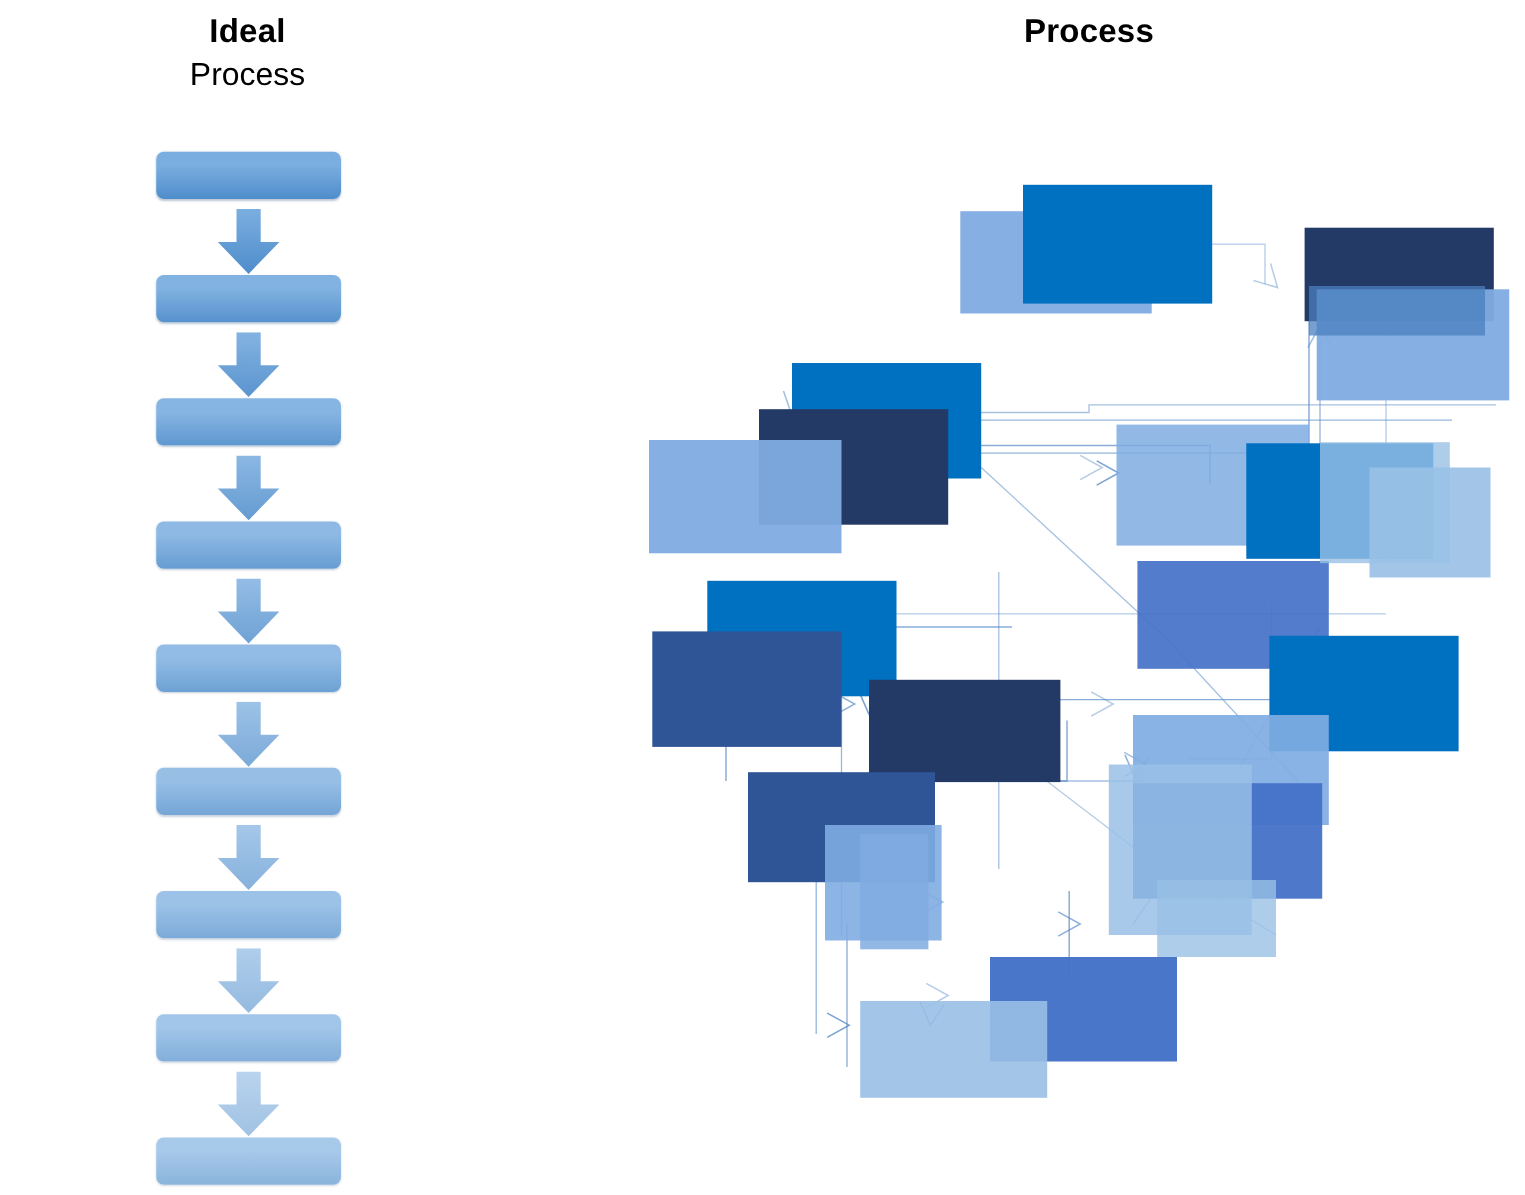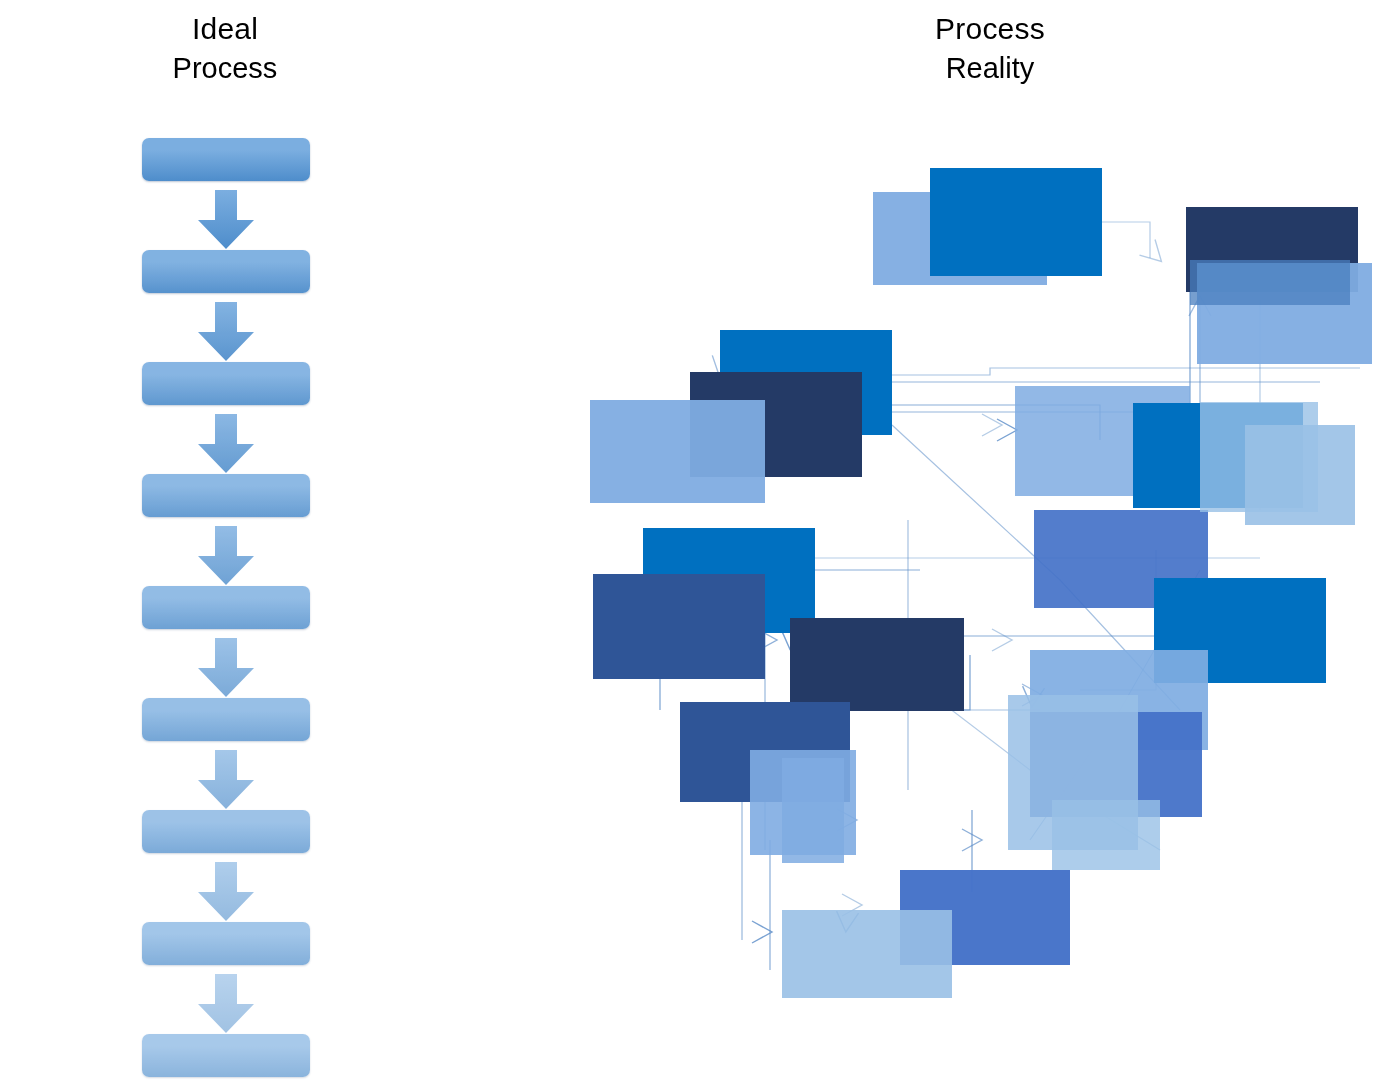--- a/index.html
+++ b/index.html
@@ -3,21 +3,21 @@
 <meta charset="utf-8">
 <style>
   html,body{margin:0;padding:0;background:#ffffff;}
   body{width:1386px;height:1086px;position:relative;overflow:hidden;
        font-family:"Liberation Sans","DejaVu Sans",sans-serif;color:#000;}
 
   .canvas{position:absolute;left:0;top:0;width:1386px;height:1086px;}
 
   
   .title-block{position:absolute;text-align:center;line-height:1.0;}
-  .title-bold{font-size:30px;font-weight:normal;letter-spacing:.2px;display:block;margin:0;padding:0;}
+  .title-bold{font-size:30px;font-weight:bold;letter-spacing:.2px;display:block;margin:0;padding:0;}
   .title-sub{font-size:29px;font-weight:normal;display:block;margin-top:10px;}
 
   #title-ideal{left:75px;top:14px;width:300px;}
   #title-reality{left:840px;top:14px;width:300px;}
 
   
   #ideal-flow{position:absolute;left:0;top:0;width:460px;height:1086px;}
   .ideal-box{position:absolute;left:142px;width:168px;height:43px;border-radius:7px;
              box-shadow:0 1px 2px rgba(60,90,130,.35);}
   .ideal-arrow{position:absolute;left:197px;width:58px;height:60px;}
@@ -33,21 +33,20 @@
 
 <div class="canvas">
 
   <div class="title-block" id="title-ideal">
     <span class="title-bold">Ideal</span>
     <span class="title-sub">Process</span>
   </div>
 
   <div class="title-block" id="title-reality">
     <span class="title-bold">Process</span>
-    <span class="title-sub">Reality</span>
   </div>
 
   <div id="ideal-flow">
       <div class="ideal-box" style="top: 138px; opacity: 1; background: linear-gradient(rgb(123, 174, 224) 0%, rgb(123, 174, 224) 28%, rgb(78, 141, 203) 100%);"></div>
       <div class="ideal-box" style="top: 250px; opacity: 0.95; background: linear-gradient(rgb(123, 174, 224) 0%, rgb(123, 174, 224) 28%, rgb(78, 141, 203) 100%);"></div>
       <div class="ideal-box" style="top: 362px; opacity: 0.9; background: linear-gradient(rgb(123, 174, 224) 0%, rgb(123, 174, 224) 28%, rgb(78, 141, 203) 100%);"></div>
       <div class="ideal-box" style="top: 474px; opacity: 0.86; background: linear-gradient(rgb(123, 174, 224) 0%, rgb(123, 174, 224) 28%, rgb(78, 141, 203) 100%);"></div>
       <div class="ideal-box" style="top: 586px; opacity: 0.82; background: linear-gradient(rgb(123, 174, 224) 0%, rgb(123, 174, 224) 28%, rgb(78, 141, 203) 100%);"></div>
       <div class="ideal-box" style="top: 698px; opacity: 0.78; background: linear-gradient(rgb(123, 174, 224) 0%, rgb(123, 174, 224) 28%, rgb(78, 141, 203) 100%);"></div>
       <div class="ideal-box" style="top: 810px; opacity: 0.74; background: linear-gradient(rgb(123, 174, 224) 0%, rgb(123, 174, 224) 28%, rgb(78, 141, 203) 100%);"></div>

